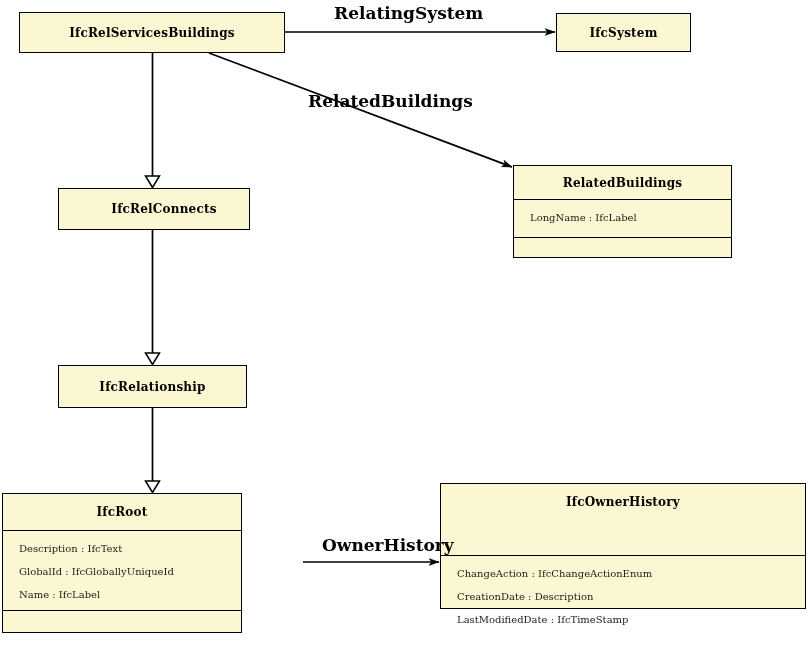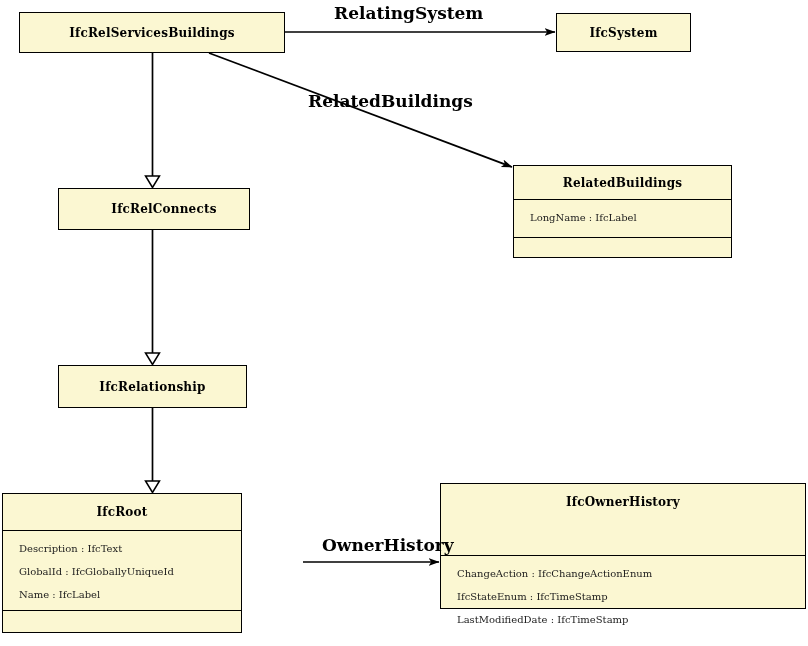--- a/index.html
+++ b/index.html
@@ -123,21 +123,21 @@
       <div>GlobalId : IfcGloballyUniqueId</div>
       <div>Name : IfcLabel</div>
     </div>
     <div class="class-empty"></div>
   </div>
 
   <div id="box-ownerhistory" class="class-box">
     <div class="class-title">IfcOwnerHistory</div>
     <div class="class-attrs">
       <div>ChangeAction : IfcChangeActionEnum</div>
-      <div>IfcStateEnum : IfcTimeStamp</div>
+      <div>CreationDate : Description</div>
       <div>LastModifiedDate : IfcTimeStamp</div>
     </div>
     <div class="class-empty"></div>
   </div>
 
   <div id="label-relatingsystem" class="edge-label">RelatingSystem</div>
   <div id="label-relatedbuildings" class="edge-label">RelatedBuildings</div>
   <div id="label-ownerhistory" class="edge-label">OwnerHistory</div>
 
   <svg id="edges" viewBox="0 0 808 646" xmlns="http://www.w3.org/2000/svg">

